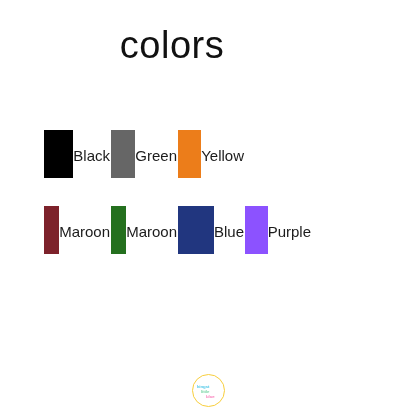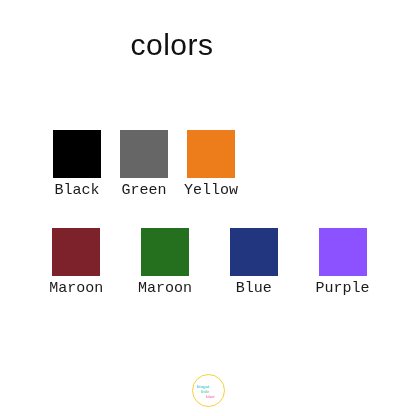--- a/index.html
+++ b/index.html
@@ -23,21 +23,21 @@
     box-sizing: border-box;
   }
 
   
   .title {
     position: absolute;
     top: 27px;
     left: 0;
     width: 344px;
     text-align: center;
-    font-size: 30px;
+    font-size: 38px;
     font-weight: 400;
     letter-spacing: 0.5px;
     color: #111111;
     line-height: 36px;
   }
 
   
   .grid {
     position: absolute;
     top: 130px;
@@ -46,30 +46,27 @@
   }
 
   .row {
     display: flex;
     justify-content: flex-start;
     align-items: flex-start;
   }
 
   .row + .row {
     margin-top: 28px;
-    gap: 23px;
   }
 
   .cell {
     width: 66px;
     margin-right: 1px;
     display: flex;
-    flex-direction: column;
     align-items: center;
-    font-family: Liberation Mono, monospace;
   }
 
   .swatch {
     width: 48px;
     height: 48px;
     display: block;
   }
 
   .swatch-label {
     margin-top: 4px;

